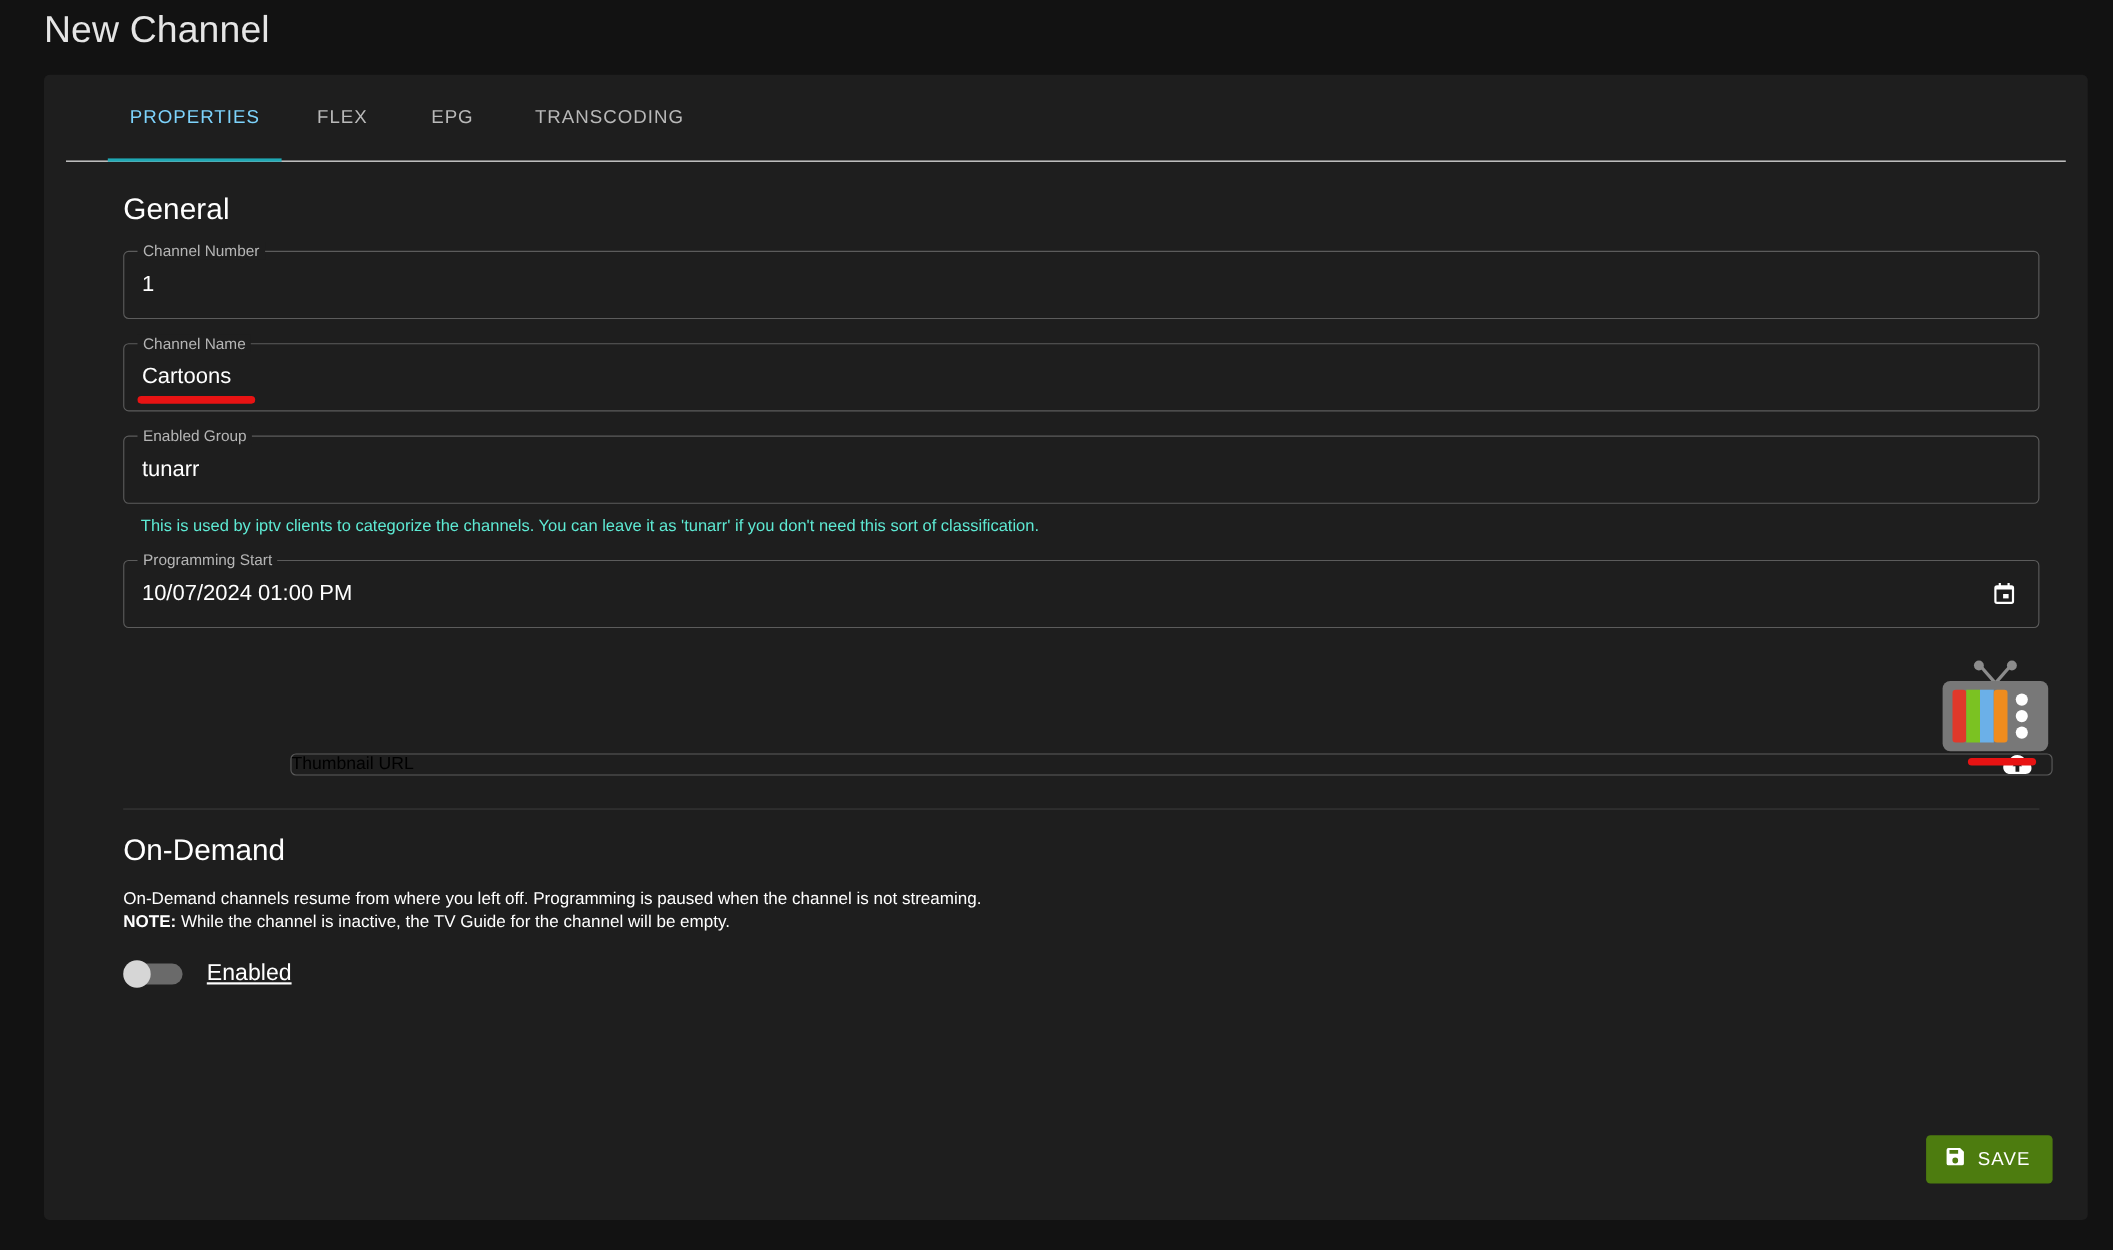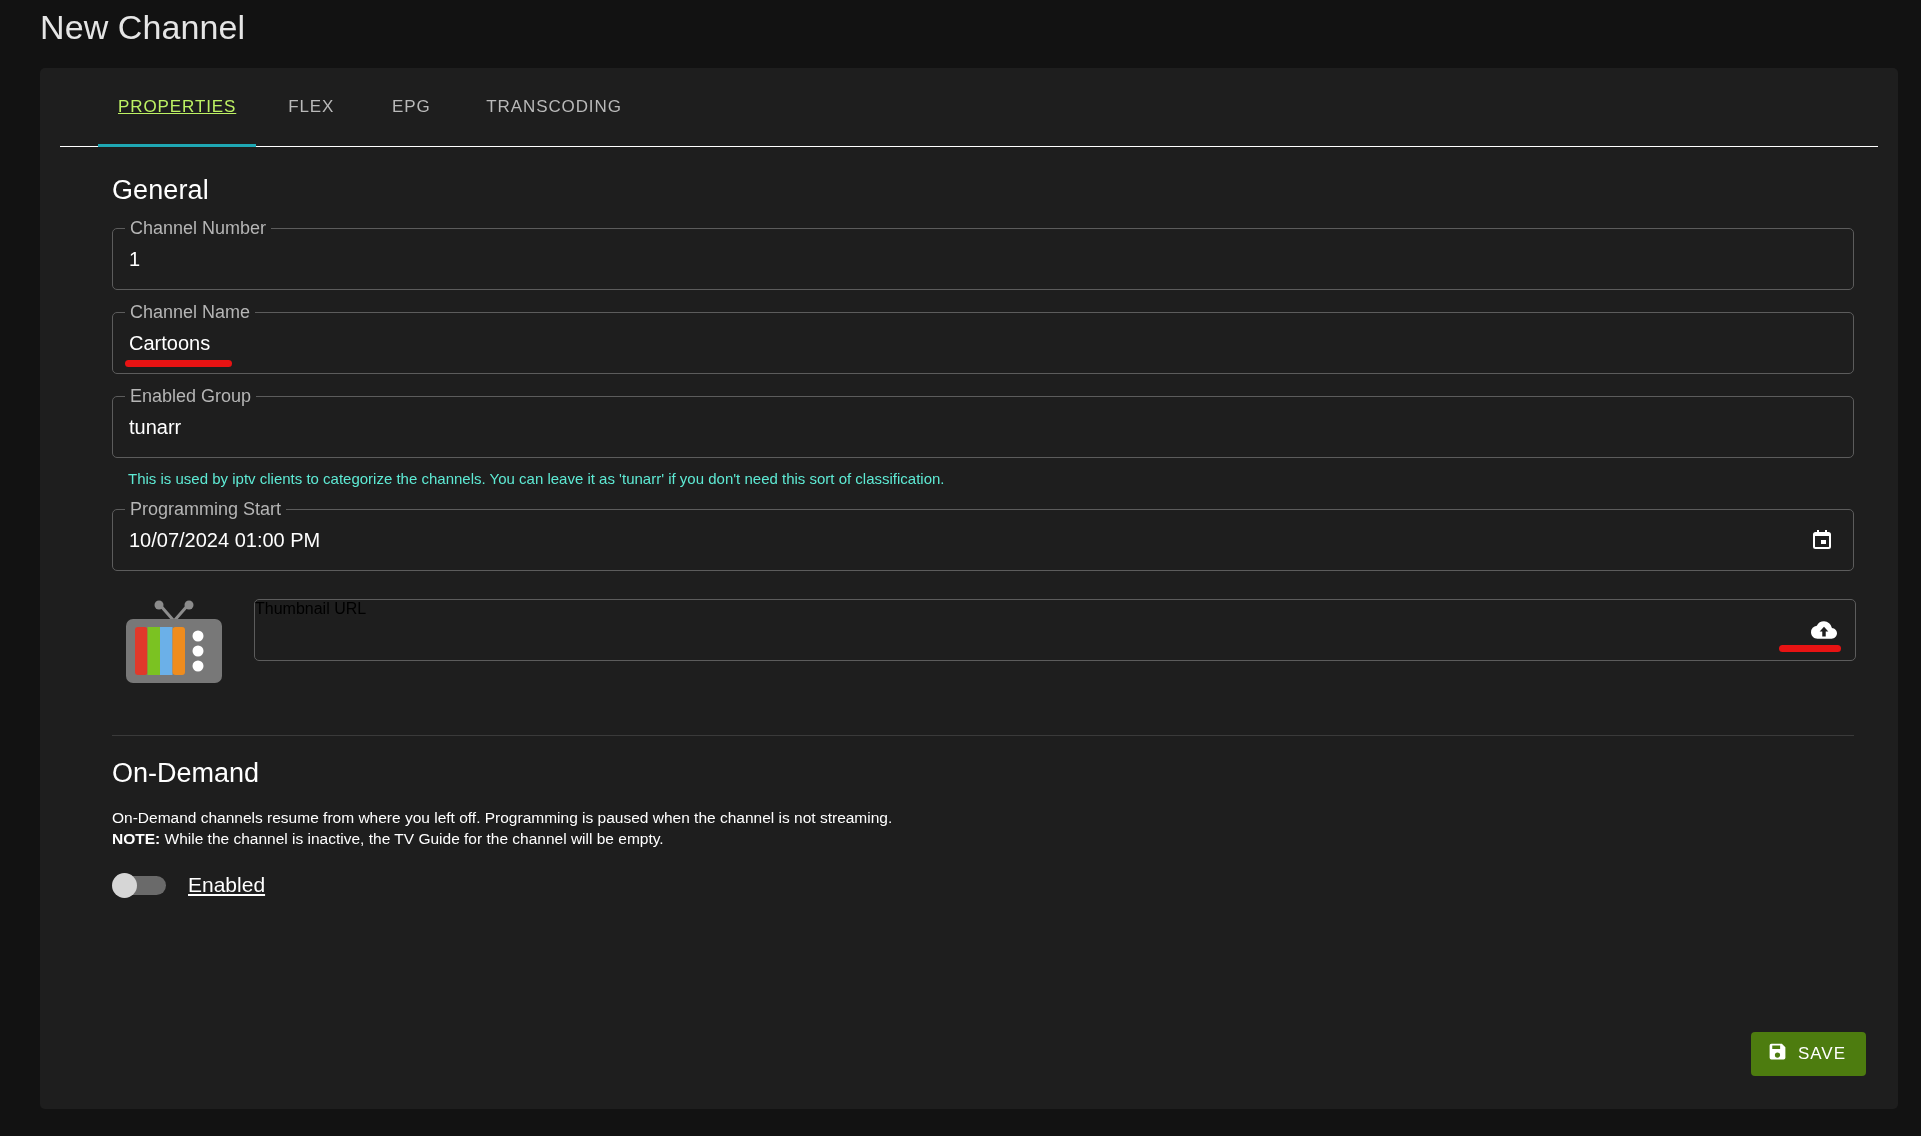--- a/index.html
+++ b/index.html
@@ -49,21 +49,21 @@
     justify-content: center;
     padding: 0 20px;
     min-width: 90px;
     font-size: 17px;
     letter-spacing: 0.9px;
     font-weight: 500;
     color: #b9b9b9;
     cursor: pointer;
     user-select: none;
   }
-  .tab.active { color: #bef264; text-decoration: underline; }
+  .tab.active { color: #7dd3fc; }
   .tab.active::after {
     content: "";
     position: absolute;
     left: 0; right: 0; bottom: -1px;
     height: 3px;
     background: #1fa8b4;
   }
   .tab:first-child { margin-left: 38px; }
   .tab-flex { margin-left: 10px; }
   .tab-epg  { margin-left: 10px; }
@@ -90,21 +90,21 @@
     height: 62px;
     border: 1px solid #5c5c5c;
     border-radius: 5px;
   }
   .field .legend {
     position: absolute;
     top: -9px;
     left: 12px;
     background: #1e1e1e;
     padding: 0 5px;
-    font-size: 18px;
+    font-size: 14px;
     color: #b5b5b5;
     line-height: 16px;
     white-space: nowrap;
   }
   .field .value {
     position: absolute;
     left: 16px;
     top: 50%;
     transform: translateY(-50%);
     font-size: 20px;
@@ -138,22 +138,23 @@
     align-items: center;
     justify-content: center;
     cursor: pointer;
   }
 
   
   .thumb-row {
     position: relative;
     margin: 28px 0 0 40px;
     display: flex;
-    align-items: flex-start;
+    align-items: flex-end;
     height: 100px;
+    flex-direction: column;
   }
   .tv-icon {
     position: relative;
     width: 104px;
     height: 86px;
     flex: 0 0 auto;
     margin-left: 10px;
   }
   .thumb-field {
     position: relative;

